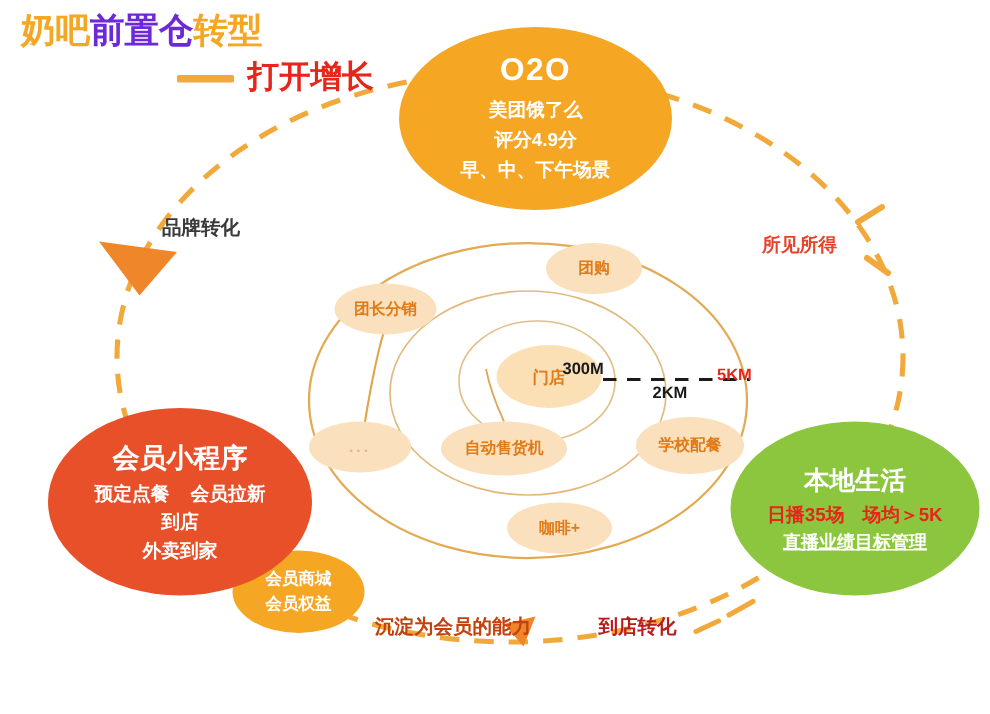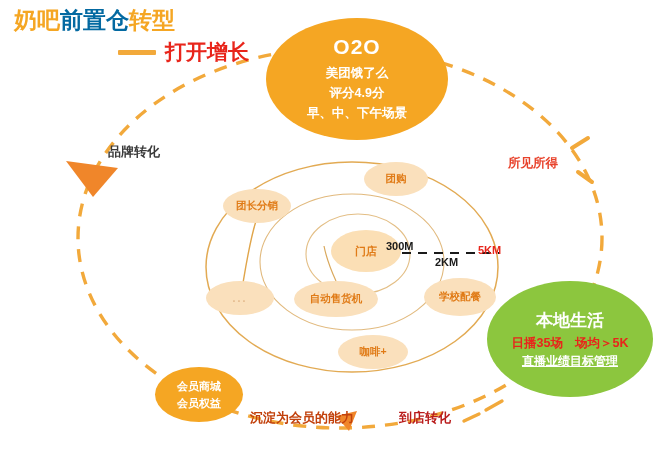--- a/index.html
+++ b/index.html
@@ -34,21 +34,21 @@
     width: 300px;
   }
   .title-main {
     font-size: 23px;
     font-weight: bold;
     letter-spacing: 0px;
     line-height: 28px;
     white-space: nowrap;
   }
   .t-orange { color: #F5A623; }
-  .t-red    { color: #0369a1; margin-top: 12px; }
+  .t-red    { color: #6d28d9; margin-top: 12px; }
 
   #subtitle-row {
     position: absolute;
     left: 118px;
     top: 40px;
     display: flex;
     align-items: center;
     gap: 9px;
     white-space: nowrap;
   }
@@ -199,21 +199,21 @@
 
   
   .dist-label {
     position: absolute;
     font-size: 11px;
     font-weight: bold;
     color: #1A1A1A;
     white-space: nowrap;
     z-index: 5;
   }
-  #dist-300m { left: 386px; top: 240px; }
+  #dist-300m { left: 375px; top: 240px; }
   #dist-2km  { left: 435px; top: 256px; }
   #dist-5km  { left: 478px; top: 244px; color: #E8251B; }
 
   
   .flow-label {
     position: absolute;
     font-size: 13px;
     font-weight: bold;
     white-space: nowrap;
     z-index: 5;
@@ -268,20 +268,29 @@
   <div class="bubble" id="o2o-bubble">
     <div class="b-title">O2O</div>
     <div class="b-row">
       <span class="b-line">美团</span>
       <span class="b-line">饿了么</span>
     </div>
     <div class="b-line">评分4.9分</div>
     <div class="b-line">早、中、下午场景</div>
   </div>
 
+  <div class="bubble" id="member-bubble">
+    <div class="b-title">会员小程序</div>
+    <div class="b-row">
+      <span class="b-line">预定点餐</span>
+      <span class="b-line">会员拉新</span>
+    </div>
+    <div class="b-line">到店</div>
+    <div class="b-line">外卖到家</div>
+  </div>
 
   <div class="bubble" id="mall-bubble">
     <div class="b-line">会员商城</div>
     <div class="b-line">会员权益</div>
   </div>
 
   <div class="bubble" id="local-bubble">
     <div class="b-title">本地生活</div>
     <div class="b-row">
       <span class="b-line red">日播35场</span>

